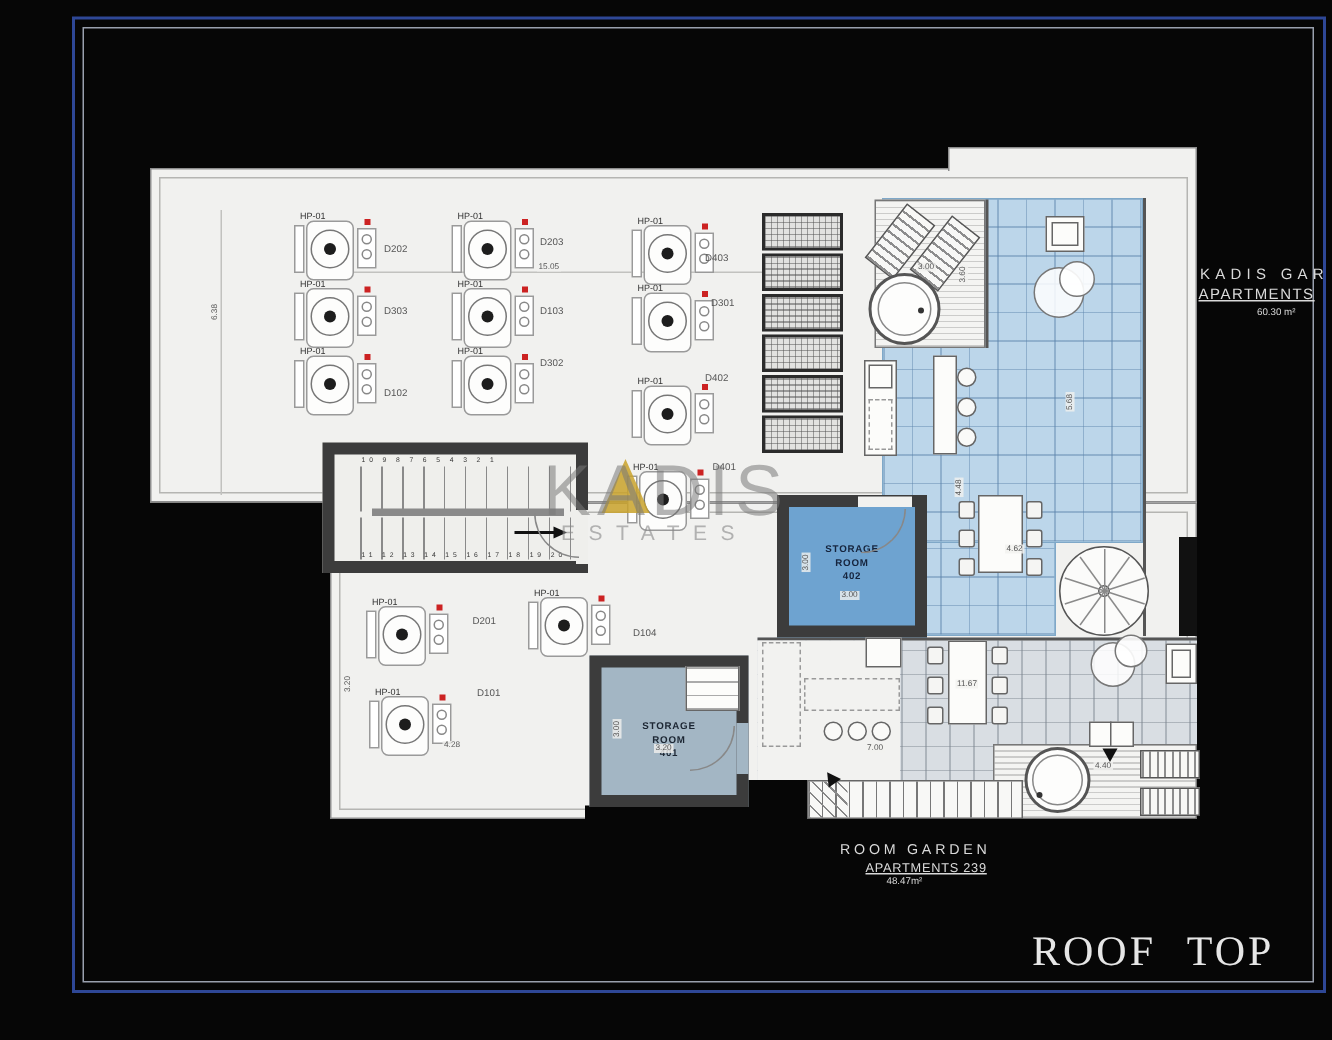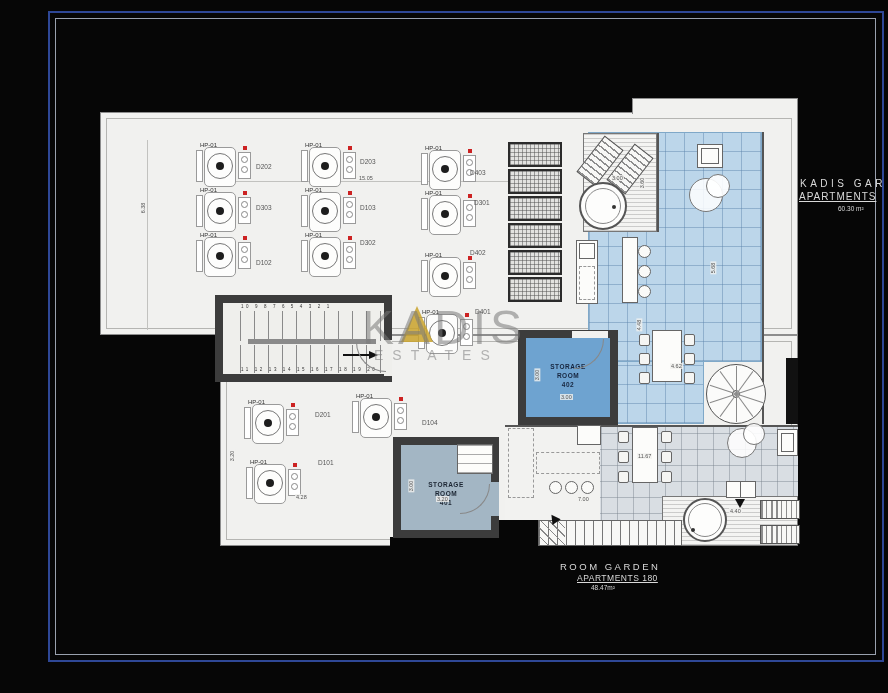--- a/index.html
+++ b/index.html
@@ -449,16 +449,17 @@
   <div class="abs wm-sub">ESTATES</div>
 
   <div class="abs frame-outer"></div>
   <div class="abs frame-inner"></div>
 
   <div class="abs rl rl1">KADIS GAR</div>
   <div class="abs rl rl2">APARTMENTS</div>
   <div class="abs rl rl3">60.30 m²</div>
 
   <div class="abs bl bl1">ROOM GARDEN</div>
-  <div class="abs bl bl2">APARTMENTS 180</div>
+  <div class="abs bl bl2">APARTMENTS 239</div>
   <div class="abs bl bl3">48.47m²</div>
 
+  <div class="abs roof-top">ROOF TOP</div>
 </div>
 
 </body></html>

